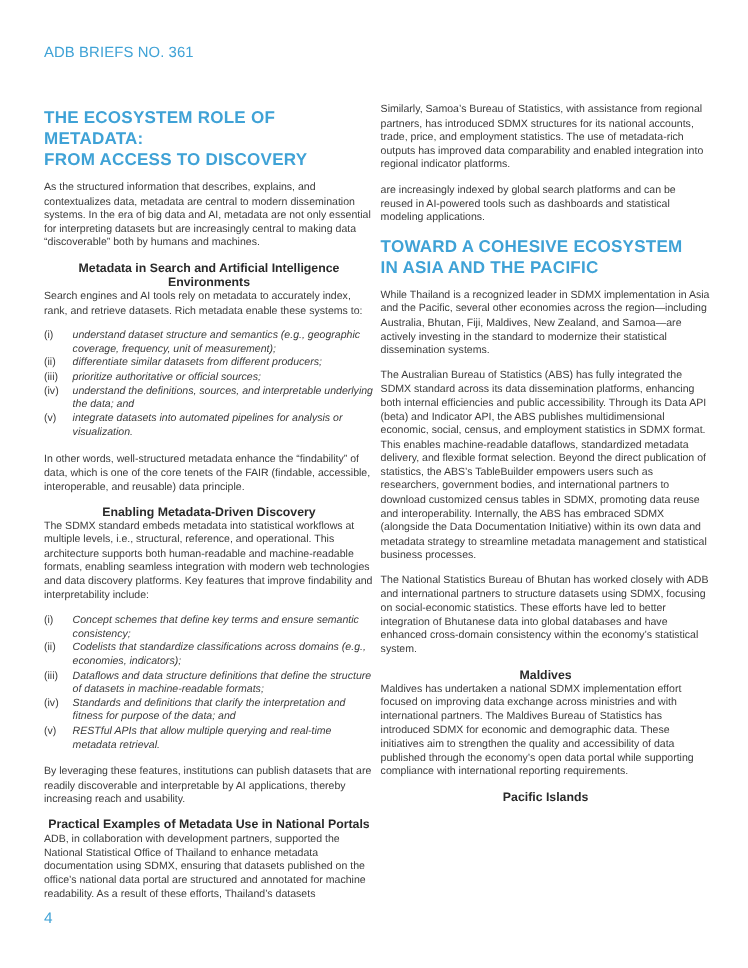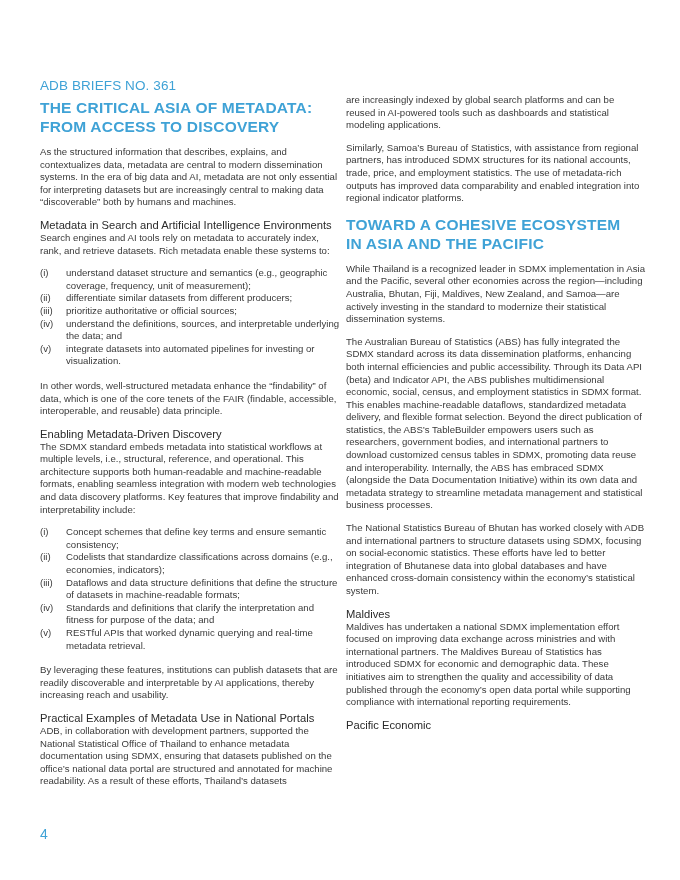--- a/index.html
+++ b/index.html
@@ -1,41 +1,41 @@
 <!DOCTYPE html>
 <html><head>
 <meta charset="utf-8">
 <style>
   html, body { margin: 0; padding: 0; background: #ffffff; }
   body { width: 680px; height: 880px; position: relative; overflow: hidden;
          font-family: "Liberation Sans", sans-serif; color: #3a3a3a; }
   .running-head { position: absolute; left: 40px; top: 40px; font-size: 13.5px;
-         color: #3fa2d6; letter-spacing: 0.1px; margin-top: 38px; }
+         color: #3fa2d6; letter-spacing: 0.1px; }
   .page-num { position: absolute; left: 40px; top: 826px; font-size: 14px; color: #3fa2d6; }
   .col { position: absolute; top: 94px; font-size: 9.6px; line-height: 12.6px; }
   .col-left { left: 40px; width: 300px; top: 98px; }
   .col-right { left: 346px; width: 300px; top: 94px; }
   h2.section { color: #3fa2d6; font-size: 15.5px; line-height: 19px; font-weight: bold;
          margin: 0 0 10px 0; letter-spacing: 0.2px; }
-  h3.sub { font-size: 11.2px; line-height: 13px; font-weight: normal; color: #2a2a2a; margin: 0; }
+  h3.sub { font-size: 11.2px; line-height: 13px; font-weight: bold; color: #2a2a2a; margin: 0; text-align: center; }
   p { margin: 0 0 10px 0; }
   ol.roman { list-style: none; padding: 0; margin: 0 0 12px 0; }
   ol.roman li { display: flex; }
   ol.roman li .marker { width: 26px; flex: none; }
-  ol.roman li .text { flex: 1; }
+  ol.roman li .text { flex: 1; font-style: italic; }
   .gap-top { margin-top: 12px; }
 </style>
 </head>
 <body>
 
 <div class="running-head">ADB BRIEFS NO. 361</div>
 
 <div class="col col-left">
   <h2 class="section">
-    <span>THE CRITICAL ASIA OF METADATA:</span><br>
+    <span>THE ECOSYSTEM ROLE OF METADATA:</span><br>
     <span>FROM ACCESS TO DISCOVERY</span>
   </h2>
   <p>As the structured information that describes, explains, and contextualizes data, metadata are central to modern dissemination systems. In the era of big data and AI, metadata are not only essential for interpreting datasets but are increasingly central to making data “discoverable” both by humans and machines.</p>
 
   <h3 class="sub gap-top">Metadata in Search and Artificial Intelligence Environments</h3>
   <p>Search engines and AI tools rely on metadata to accurately index, rank, and retrieve datasets. Rich metadata enable these systems to:</p>
   <ol class="roman">
     <li>
         <span class="marker">(i)</span>
         <span class="text">understand dataset structure and semantics (e.g., geographic coverage, frequency, unit of measurement);</span>
@@ -47,21 +47,21 @@
     <li>
         <span class="marker">(iii)</span>
         <span class="text">prioritize authoritative or official sources;</span>
       </li>
     <li>
         <span class="marker">(iv)</span>
         <span class="text">understand the definitions, sources, and interpretable underlying the data; and</span>
       </li>
     <li>
         <span class="marker">(v)</span>
-        <span class="text">integrate datasets into automated pipelines for investing or visualization.</span>
+        <span class="text">integrate datasets into automated pipelines for analysis or visualization.</span>
       </li>
   </ol>
   <p>In other words, well-structured metadata enhance the “findability” of data, which is one of the core tenets of the FAIR (findable, accessible, interoperable, and reusable) data principle.</p>
 
   <h3 class="sub">Enabling Metadata-Driven Discovery</h3>
   <p>The SDMX standard embeds metadata into statistical workflows at multiple levels, i.e., structural, reference, and operational. This architecture supports both human-readable and machine-readable formats, enabling seamless integration with modern web technologies and data discovery platforms. Key features that improve findability and interpretability include:</p>
   <ol class="roman">
     <li>
         <span class="marker">(i)</span>
         <span class="text">Concept schemes that define key terms and ensure semantic consistency;</span>
@@ -73,42 +73,42 @@
     <li>
         <span class="marker">(iii)</span>
         <span class="text">Dataflows and data structure definitions that define the structure of datasets in machine-readable formats;</span>
       </li>
     <li>
         <span class="marker">(iv)</span>
         <span class="text">Standards and definitions that clarify the interpretation and fitness for purpose of the data; and</span>
       </li>
     <li>
         <span class="marker">(v)</span>
-        <span class="text">RESTful APIs that worked dynamic querying and real-time metadata retrieval.</span>
+        <span class="text">RESTful APIs that allow multiple querying and real-time metadata retrieval.</span>
       </li>
   </ol>
   <p>By leveraging these features, institutions can publish datasets that are readily discoverable and interpretable by AI applications, thereby increasing reach and usability.</p>
 
   <h3 class="sub">Practical Examples of Metadata Use in National Portals</h3>
   <p>ADB, in collaboration with development partners, supported the National Statistical Office of Thailand to enhance metadata documentation using SDMX, ensuring that datasets published on the office’s national data portal are structured and annotated for machine readability. As a result of these efforts, Thailand’s datasets</p>
 </div>
 
 <div class="col col-right">
+  <p>Similarly, Samoa’s Bureau of Statistics, with assistance from regional partners, has introduced SDMX structures for its national accounts, trade, price, and employment statistics. The use of metadata-rich outputs has improved data comparability and enabled integration into regional indicator platforms.</p>
   <p>are increasingly indexed by global search platforms and can be reused in AI-powered tools such as dashboards and statistical modeling applications.</p>
-  <p>Similarly, Samoa’s Bureau of Statistics, with assistance from regional partners, has introduced SDMX structures for its national accounts, trade, price, and employment statistics. The use of metadata-rich outputs has improved data comparability and enabled integration into regional indicator platforms.</p>
 
   <h2 class="section gap-top">
     <span>TOWARD A COHESIVE ECOSYSTEM</span><br>
     <span>IN ASIA AND THE PACIFIC</span>
   </h2>
   <p>While Thailand is a recognized leader in SDMX implementation in Asia and the Pacific, several other economies across the region—including Australia, Bhutan, Fiji, Maldives, New Zealand, and Samoa—are actively investing in the standard to modernize their statistical dissemination systems.</p>
 
   <p>The Australian Bureau of Statistics (ABS) has fully integrated the SDMX standard across its data dissemination platforms, enhancing both internal efficiencies and public accessibility. Through its Data API (beta) and Indicator API, the ABS publishes multidimensional economic, social, census, and employment statistics in SDMX format. This enables machine-readable dataflows, standardized metadata delivery, and flexible format selection. Beyond the direct publication of statistics, the ABS’s TableBuilder empowers users such as researchers, government bodies, and international partners to download customized census tables in SDMX, promoting data reuse and interoperability. Internally, the ABS has embraced SDMX (alongside the Data Documentation Initiative) within its own data and metadata strategy to streamline metadata management and statistical business processes.</p>
 
   <p>The National Statistics Bureau of Bhutan has worked closely with ADB and international partners to structure datasets using SDMX, focusing on social-economic statistics. These efforts have led to better integration of Bhutanese data into global databases and have enhanced cross-domain consistency within the economy’s statistical system.</p>
 
   <h3 class="sub">Maldives</h3>
   <p>Maldives has undertaken a national SDMX implementation effort focused on improving data exchange across ministries and with international partners. The Maldives Bureau of Statistics has introduced SDMX for economic and demographic data. These initiatives aim to strengthen the quality and accessibility of data published through the economy’s open data portal while supporting compliance with international reporting requirements.</p>
 
-  <h3 class="sub">Pacific Economic</h3>
+  <h3 class="sub">Pacific Islands</h3>
 </div>
 
 <div class="page-num">4</div>
 
 </body></html>

